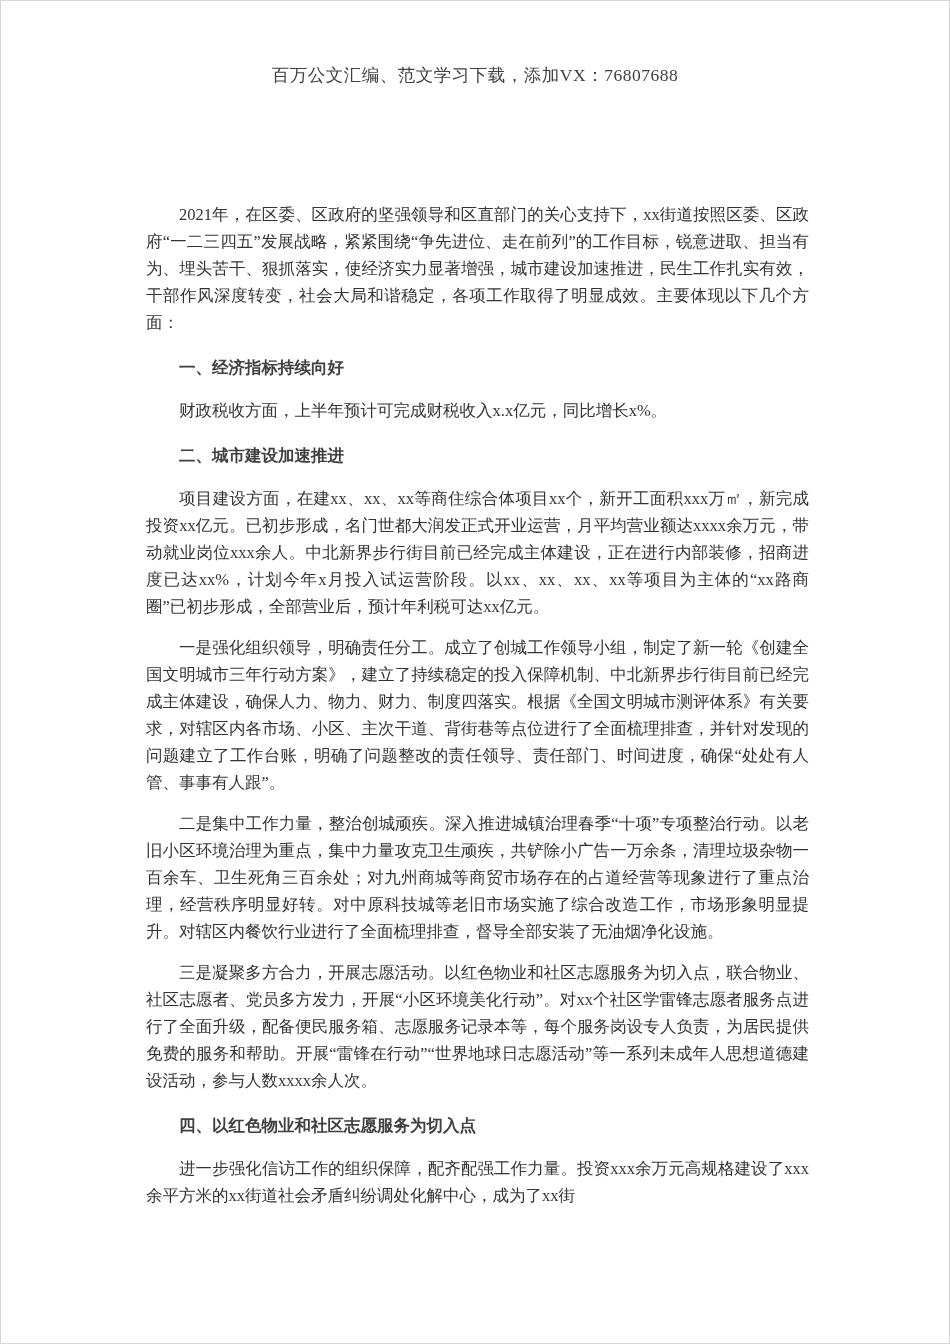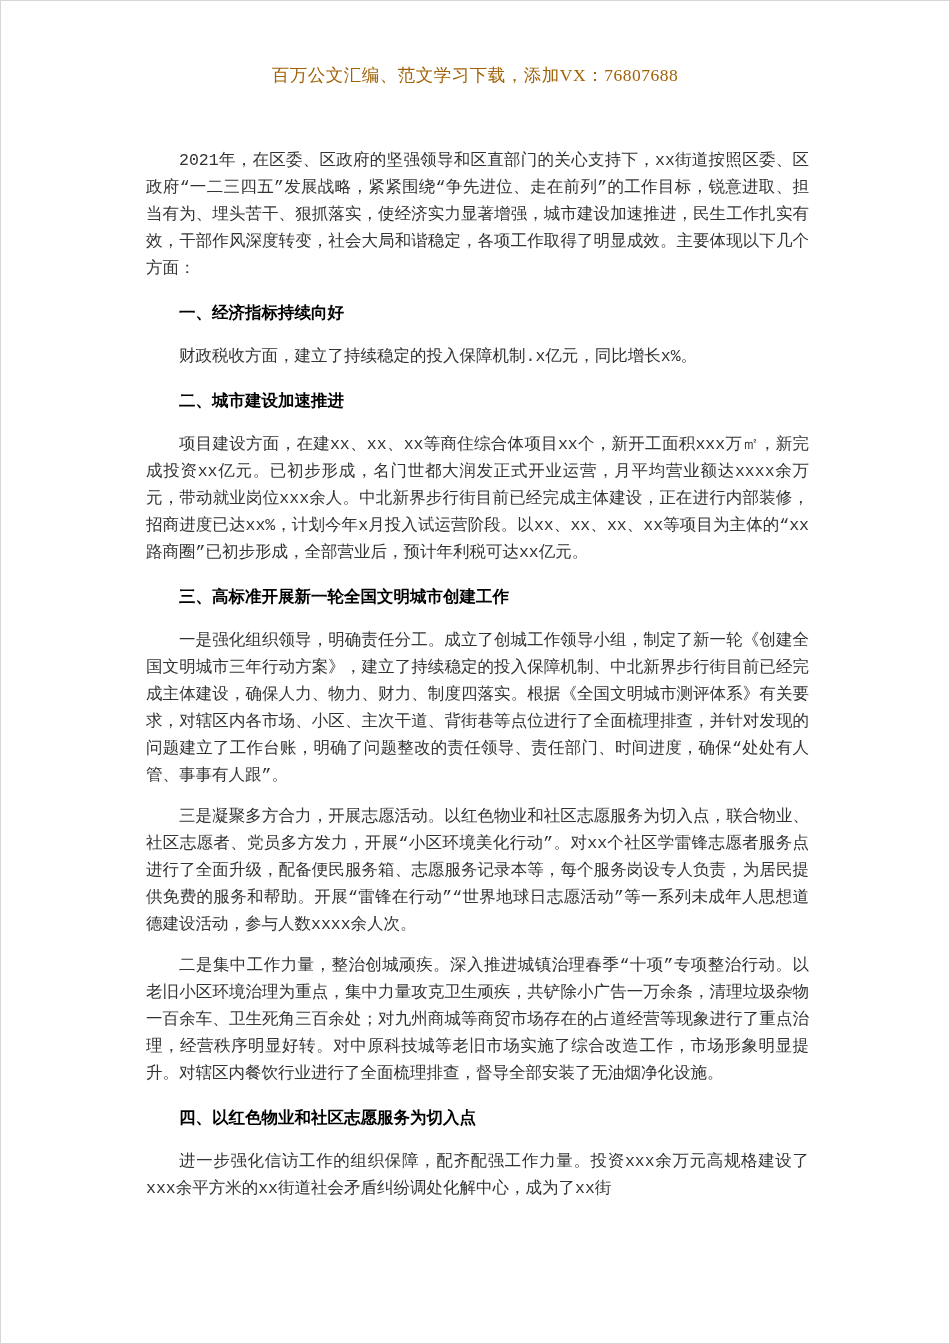--- a/index.html
+++ b/index.html
@@ -18,66 +18,64 @@
     overflow: hidden;
   }
   .promo {
     padding-top: 62px;
     text-align: center;
     font-size: 17.5px;
     letter-spacing: 0.5px;
     font-weight: 400;
   }
   .content {
-    margin-top: 60px;
+    margin-top: 114px;
     padding-left: 145px;
     padding-right: 140px;
     color: #333333;
     font-size: 16.5px;
     line-height: 27px;
     text-align: justify;
-    font-family: Liberation Mono, monospace;
   }
   .para {
     margin: 0 0 14px 0;
     text-indent: 2em;
   }
   .heading {
     margin: 18px 0 16px 0;
     text-indent: 2em;
     font-weight: 700;
     font-size: 16.5px;
-    color: #000000;
+    color: #404040;
   }
 </style>
 </head>
 <body>
 
 <div class="page">
 
-  <div class="promo" style="color: #a16207;">百万公文汇编、范文学习下载，添加VX：76807688</div>
+  <div class="promo" style="color: #404040;">百万公文汇编、范文学习下载，添加VX：76807688</div>
 
   <div class="content">
 
     <p class="para">2021年，在区委、区政府的坚强领导和区直部门的关心支持下，xx街道按照区委、区政府“一二三四五”发展战略，紧紧围绕“争先进位、走在前列”的工作目标，锐意进取、担当有为、埋头苦干、狠抓落实，使经济实力显著增强，城市建设加速推进，民生工作扎实有效，干部作风深度转变，社会大局和谐稳定，各项工作取得了明显成效。主要体现以下几个方面：</p>
 
     <h3 class="heading">一、经济指标持续向好</h3>
 
-    <p class="para">财政税收方面，建立了持续稳定的投入保障机制.x亿元，同比增长x%。</p>
+    <p class="para">财政税收方面，上半年预计可完成财税收入x.x亿元，同比增长x%。</p>
 
     <h3 class="heading">二、城市建设加速推进</h3>
 
     <p class="para">项目建设方面，在建xx、xx、xx等商住综合体项目xx个，新开工面积xxx万㎡，新完成投资xx亿元。已初步形成，名门世都大润发正式开业运营，月平均营业额达xxxx余万元，带动就业岗位xxx余人。中北新界步行街目前已经完成主体建设，正在进行内部装修，招商进度已达xx%，计划今年x月投入试运营阶段。以xx、xx、xx、xx等项目为主体的“xx路商圈”已初步形成，全部营业后，预计年利税可达xx亿元。</p>
 
-    <h3 class="heading">三、高标准开展新一轮全国文明城市创建工作</h3>
 
     <p class="para">一是强化组织领导，明确责任分工。成立了创城工作领导小组，制定了新一轮《创建全国文明城市三年行动方案》，建立了持续稳定的投入保障机制、中北新界步行街目前已经完成主体建设，确保人力、物力、财力、制度四落实。根据《全国文明城市测评体系》有关要求，对辖区内各市场、小区、主次干道、背街巷等点位进行了全面梳理排查，并针对发现的问题建立了工作台账，明确了问题整改的责任领导、责任部门、时间进度，确保“处处有人管、事事有人跟”。</p>
 
+    <p class="para">二是集中工作力量，整治创城顽疾。深入推进城镇治理春季“十项”专项整治行动。以老旧小区环境治理为重点，集中力量攻克卫生顽疾，共铲除小广告一万余条，清理垃圾杂物一百余车、卫生死角三百余处；对九州商城等商贸市场存在的占道经营等现象进行了重点治理，经营秩序明显好转。对中原科技城等老旧市场实施了综合改造工作，市场形象明显提升。对辖区内餐饮行业进行了全面梳理排查，督导全部安装了无油烟净化设施。</p>
+
     <p class="para">三是凝聚多方合力，开展志愿活动。以红色物业和社区志愿服务为切入点，联合物业、社区志愿者、党员多方发力，开展“小区环境美化行动”。对xx个社区学雷锋志愿者服务点进行了全面升级，配备便民服务箱、志愿服务记录本等，每个服务岗设专人负责，为居民提供免费的服务和帮助。开展“雷锋在行动”“世界地球日志愿活动”等一系列未成年人思想道德建设活动，参与人数xxxx余人次。</p>
-
-    <p class="para">二是集中工作力量，整治创城顽疾。深入推进城镇治理春季“十项”专项整治行动。以老旧小区环境治理为重点，集中力量攻克卫生顽疾，共铲除小广告一万余条，清理垃圾杂物一百余车、卫生死角三百余处；对九州商城等商贸市场存在的占道经营等现象进行了重点治理，经营秩序明显好转。对中原科技城等老旧市场实施了综合改造工作，市场形象明显提升。对辖区内餐饮行业进行了全面梳理排查，督导全部安装了无油烟净化设施。</p>
 
     <h3 class="heading">四、以红色物业和社区志愿服务为切入点</h3>
 
     <p class="para">进一步强化信访工作的组织保障，配齐配强工作力量。投资xxx余万元高规格建设了xxx余平方米的xx街道社会矛盾纠纷调处化解中心，成为了xx街</p>
 
   </div>
 </div>
 
 </body></html>

